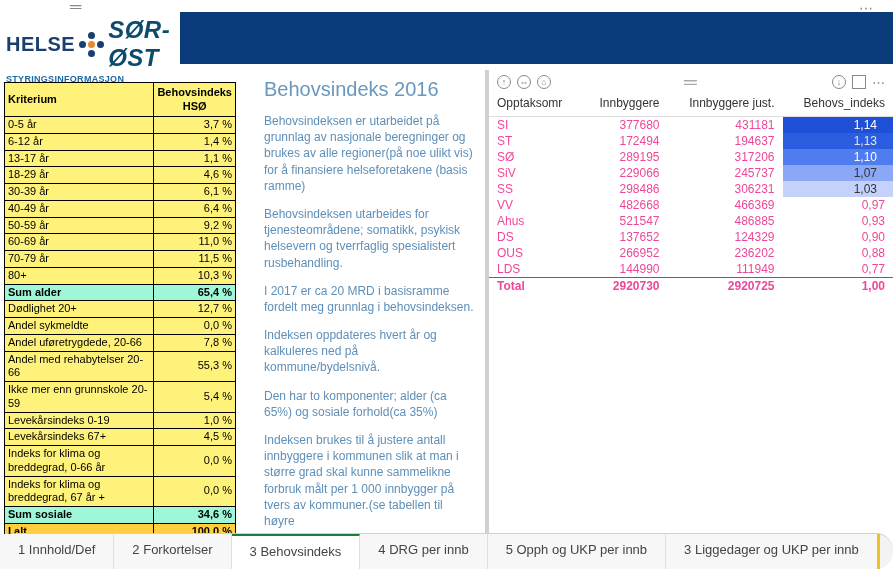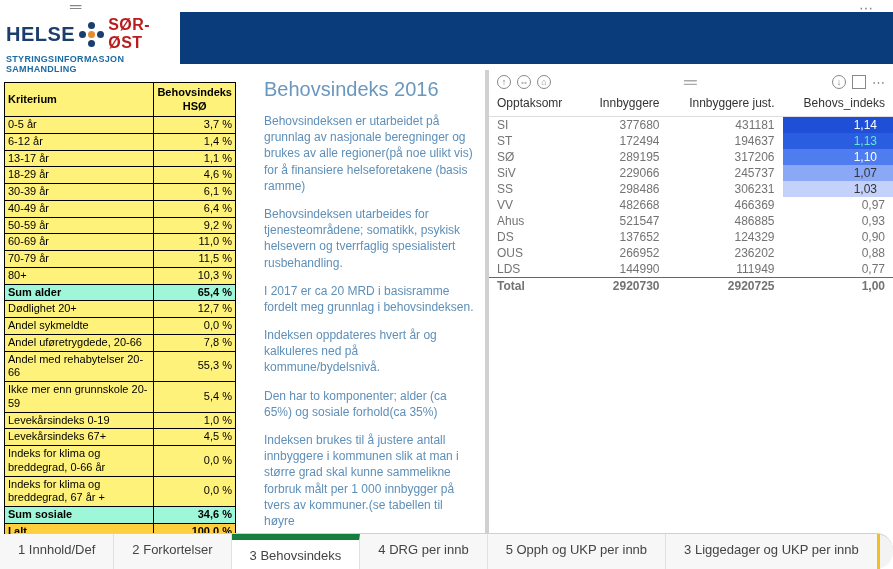--- a/index.html
+++ b/index.html
@@ -34,21 +34,21 @@
   .logo-row {
     display: flex;
     align-items: center;
     gap: 2px;
   }
   .logo-text-1 { color: #1a3e6e; font-weight: 600; font-size: 20px; letter-spacing: .5px;}
   .logo-dots { display: flex; flex-direction: column; align-items: center; gap:2px; margin:0 2px;}
   .logo-dot-row { display:flex; gap:2px;}
   .dot { width: 7px; height:7px; border-radius:50%; background:#1a3e6e;}
   .dot.orange { background:#e78b2f;}
-  .logo-text-2 { color: #b91c1c; font-weight: 700; font-size: 16px; letter-spacing:.5px;}
+  .logo-text-2 { color: #0c4a6e; font-weight: 700; font-size: 24px; letter-spacing:.5px;font-style:italic;}
   .logo-sub { color: #1a6aa3; font-size: 9px; font-weight:600; letter-spacing:.3px; margin-top:2px;}
   .blue-band {
     flex: 1;
     background: #0a3b7a;
     height: 52px;
   }
   .main {
     display: flex;
     position: absolute;
     top: 70px;
@@ -123,21 +123,21 @@
     font-size: 12px;
   }
   .dtable th {
     text-align: left;
     font-weight: 400;
     color: #333;
     padding: 4px 8px 6px 8px;
     border-bottom: 1px solid #ddd;
   }
   .dtable th.num, .dtable td.num { text-align: right; }
-  .dtable td { padding: 1px 8px; color:#737373; }
+  .dtable td { padding: 1px 8px; color:#ec4899; }
   .dtable tr.totalrow td { font-weight: bold; border-top:1px solid #666;}
   .idx-cell {
     text-align: right;
     padding-right: 16px !important;
     color: #fff;
   }
   .idx-plain { color:#333;}
   
   .tabs {
     position: absolute;
@@ -152,21 +152,21 @@
     padding: 8px 18px;
     font-size: 13px;
     color:#444;
     border-right:1px solid #e0e0e0;
     background:#f7f7f7;
     cursor:pointer;
     white-space:nowrap;
   }
   .tab.active {
     background:#fff;
-    border-top:6px solid #15803d;
+    border-top:2px solid #15803d;
     font-weight:500;
   }
   .tab.yellow-edge { border-right: 3px solid #f0c020;}
   .drag-handle-top {
     position:absolute;
     left: 70px;
     top: -2px;
     color:#888;
     font-size:16px;
     letter-spacing:2px;
@@ -346,21 +346,21 @@
           <tr>
             <td>SI</td>
             <td class="num">377680</td>
             <td class="num">431181</td>
             <td class="idx-cell" style="background:#1f4fd6;color:#fff;">1,14</td>
           </tr>
           <tr>
             <td>ST</td>
             <td class="num">172494</td>
             <td class="num">194637</td>
-            <td class="idx-cell" style="background:#2a5de0;color:#5eead4;">1,13</td>
+            <td class="idx-cell" style="background:#2a5de0;color:#e5e5e5;">1,13</td>
           </tr>
           <tr>
             <td>SØ</td>
             <td class="num">289195</td>
             <td class="num">317206</td>
             <td class="idx-cell" style="background:#4f7def;color:#fff;">1,10</td>
           </tr>
           <tr>
             <td>SiV</td>
             <td class="num">229066</td>

